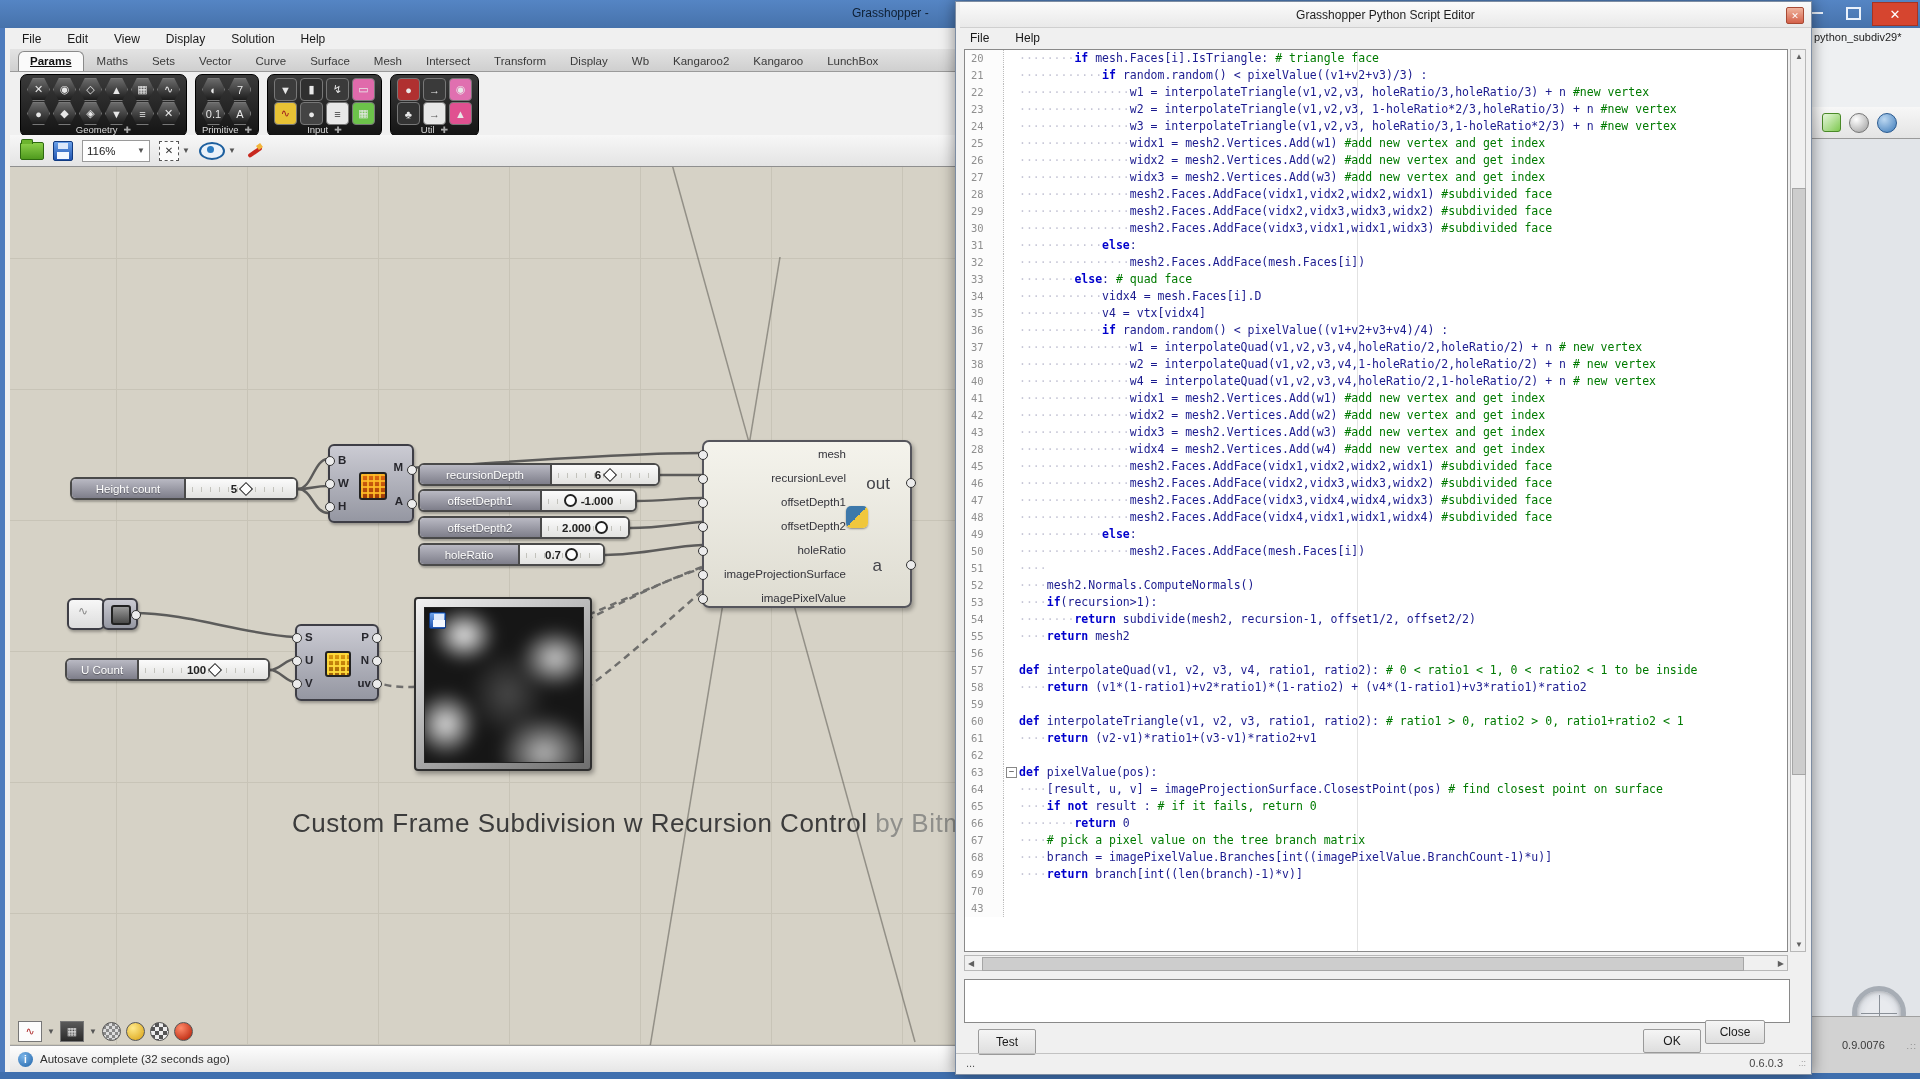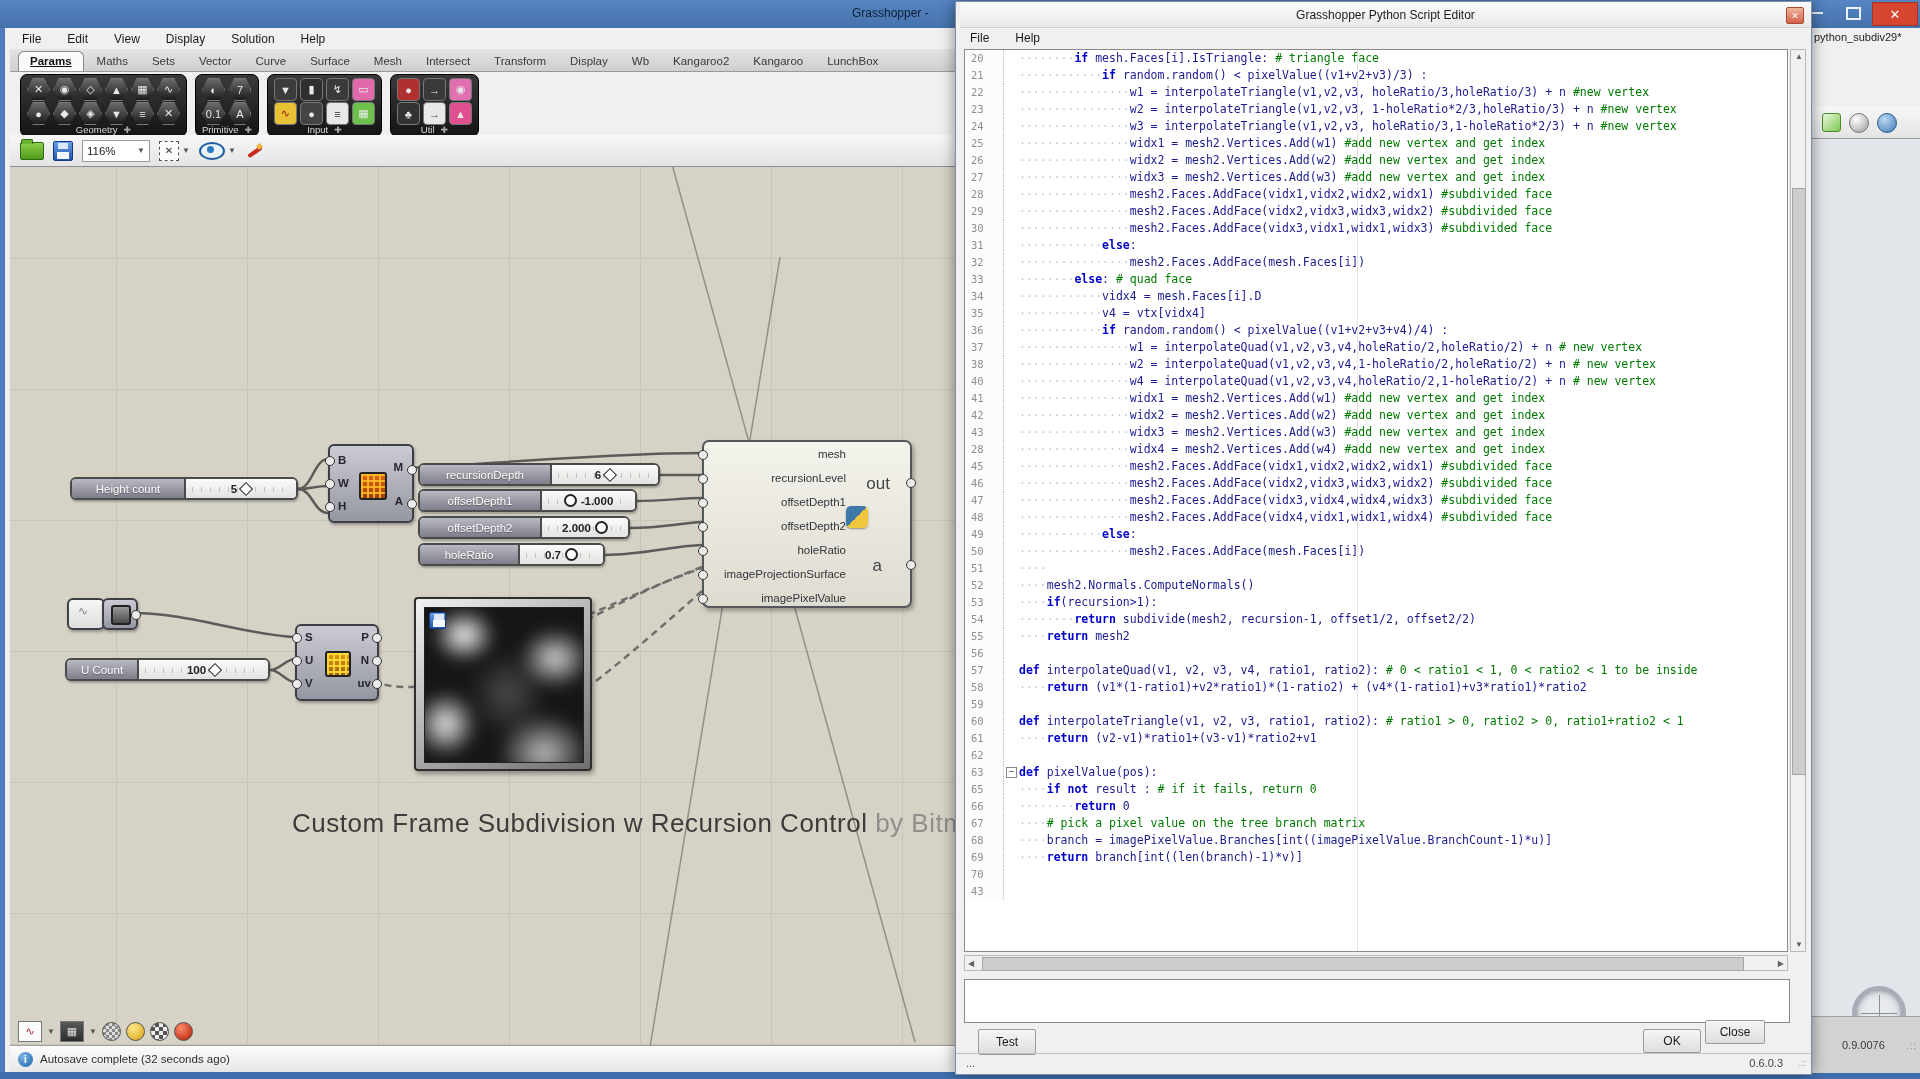--- a/index.html
+++ b/index.html
@@ -522,20 +522,21 @@
           <div class="code-line"><span class="ln">54</span><span class="fold"></span><span class="lc"><span class="cs-w">········</span><span class="cs-k">return</span><span class="cs-p"> subdivide(mesh2, recursion-1, offset1/2, offset2/2)</span></span></div>
           <div class="code-line"><span class="ln">55</span><span class="fold"></span><span class="lc"><span class="cs-w">····</span><span class="cs-k">return</span><span class="cs-p"> mesh2</span></span></div>
           <div class="code-line"><span class="ln">56</span><span class="fold"></span><span class="lc"></span></div>
           <div class="code-line"><span class="ln">57</span><span class="fold"></span><span class="lc"><span class="cs-k">def</span><span class="cs-p"> interpolateQuad(v1, v2, v3, v4, ratio1, ratio2): </span><span class="cs-c"># 0 &lt; ratio1 &lt; 1, 0 &lt; ratio2 &lt; 1 to be inside</span></span></div>
           <div class="code-line"><span class="ln">58</span><span class="fold"></span><span class="lc"><span class="cs-w">····</span><span class="cs-k">return</span><span class="cs-p"> (v1*(1-ratio1)+v2*ratio1)*(1-ratio2) + (v4*(1-ratio1)+v3*ratio1)*ratio2</span></span></div>
           <div class="code-line"><span class="ln">59</span><span class="fold"></span><span class="lc"></span></div>
           <div class="code-line"><span class="ln">60</span><span class="fold"></span><span class="lc"><span class="cs-k">def</span><span class="cs-p"> interpolateTriangle(v1, v2, v3, ratio1, ratio2): </span><span class="cs-c"># ratio1 &gt; 0, ratio2 &gt; 0, ratio1+ratio2 &lt; 1</span></span></div>
           <div class="code-line"><span class="ln">61</span><span class="fold"></span><span class="lc"><span class="cs-w">····</span><span class="cs-k">return</span><span class="cs-p"> (v2-v1)*ratio1+(v3-v1)*ratio2+v1</span></span></div>
           <div class="code-line"><span class="ln">62</span><span class="fold"></span><span class="lc"></span></div>
           <div class="code-line"><span class="ln">63</span><span class="fold on"><span>−</span></span><span class="lc"><span class="cs-k">def</span><span class="cs-p"> pixelValue(pos):</span></span></div>
+          <div class="code-line"><span class="ln">64</span><span class="fold"></span><span class="lc"><span class="cs-w">····</span><span class="cs-p">[result, u, v] = imageProjectionSurface.ClosestPoint(pos) </span><span class="cs-c"># find closest point on surface</span></span></div>
           <div class="code-line"><span class="ln">65</span><span class="fold"></span><span class="lc"><span class="cs-w">····</span><span class="cs-k">if</span><span class="cs-p"> </span><span class="cs-k">not</span><span class="cs-p"> result : </span><span class="cs-c"># if it fails, return 0</span></span></div>
           <div class="code-line"><span class="ln">66</span><span class="fold"></span><span class="lc"><span class="cs-w">········</span><span class="cs-k">return</span><span class="cs-p"> 0</span></span></div>
           <div class="code-line"><span class="ln">67</span><span class="fold"></span><span class="lc"><span class="cs-w">····</span><span class="cs-c"># pick a pixel value on the tree branch matrix</span></span></div>
           <div class="code-line"><span class="ln">68</span><span class="fold"></span><span class="lc"><span class="cs-w">····</span><span class="cs-p">branch = imagePixelValue.Branches[int((imagePixelValue.BranchCount-1)*u)]</span></span></div>
           <div class="code-line"><span class="ln">69</span><span class="fold"></span><span class="lc"><span class="cs-w">····</span><span class="cs-k">return</span><span class="cs-p"> branch[int((len(branch)-1)*v)]</span></span></div>
           <div class="code-line"><span class="ln">70</span><span class="fold"></span><span class="lc"></span></div>
           <div class="code-line"><span class="ln">43</span><span class="fold"></span><span class="lc"></span></div>
         </div>
     </div>
 

